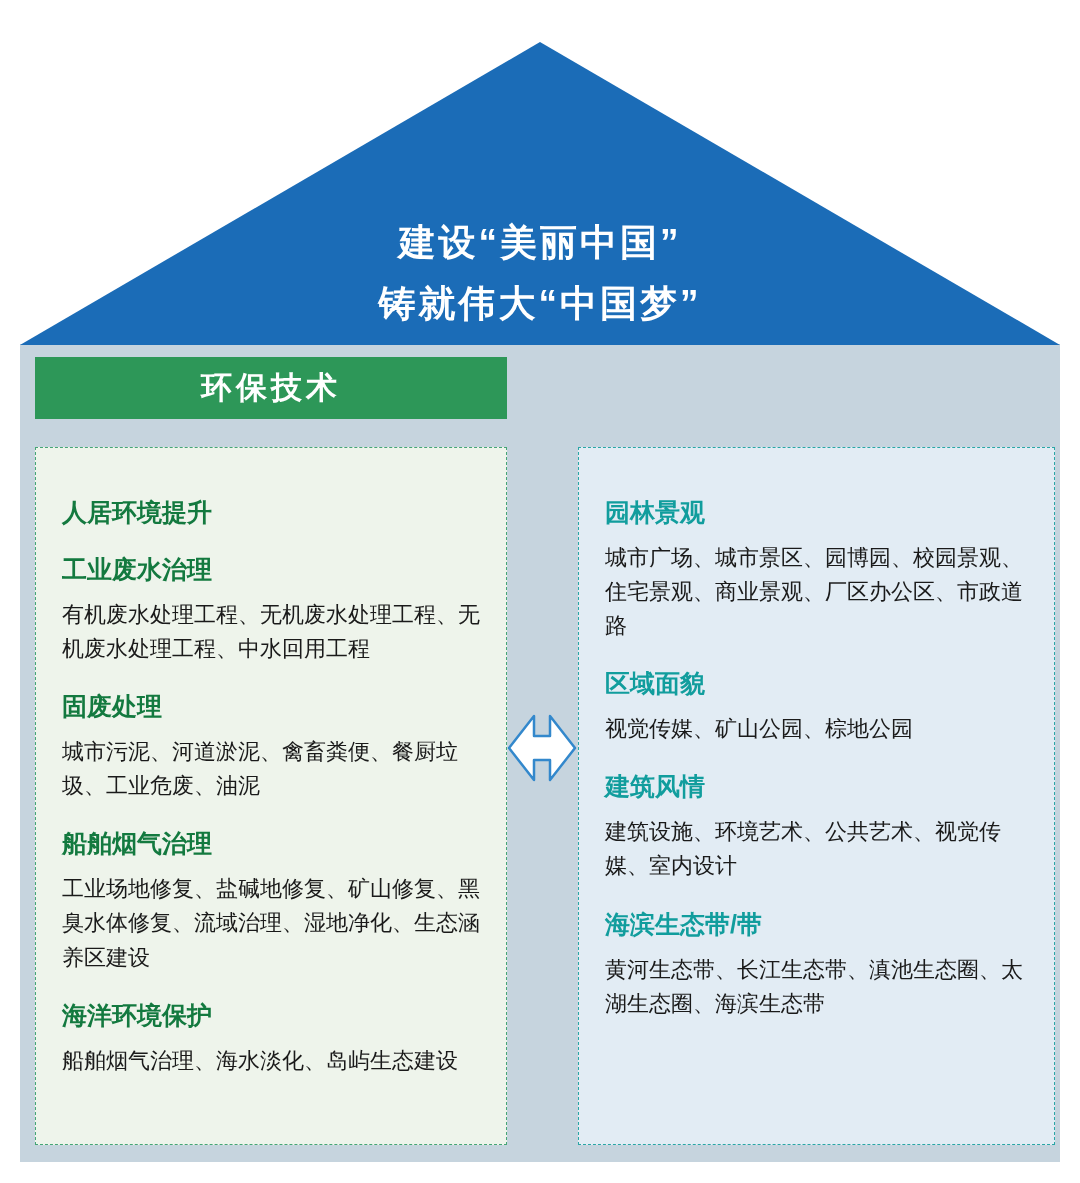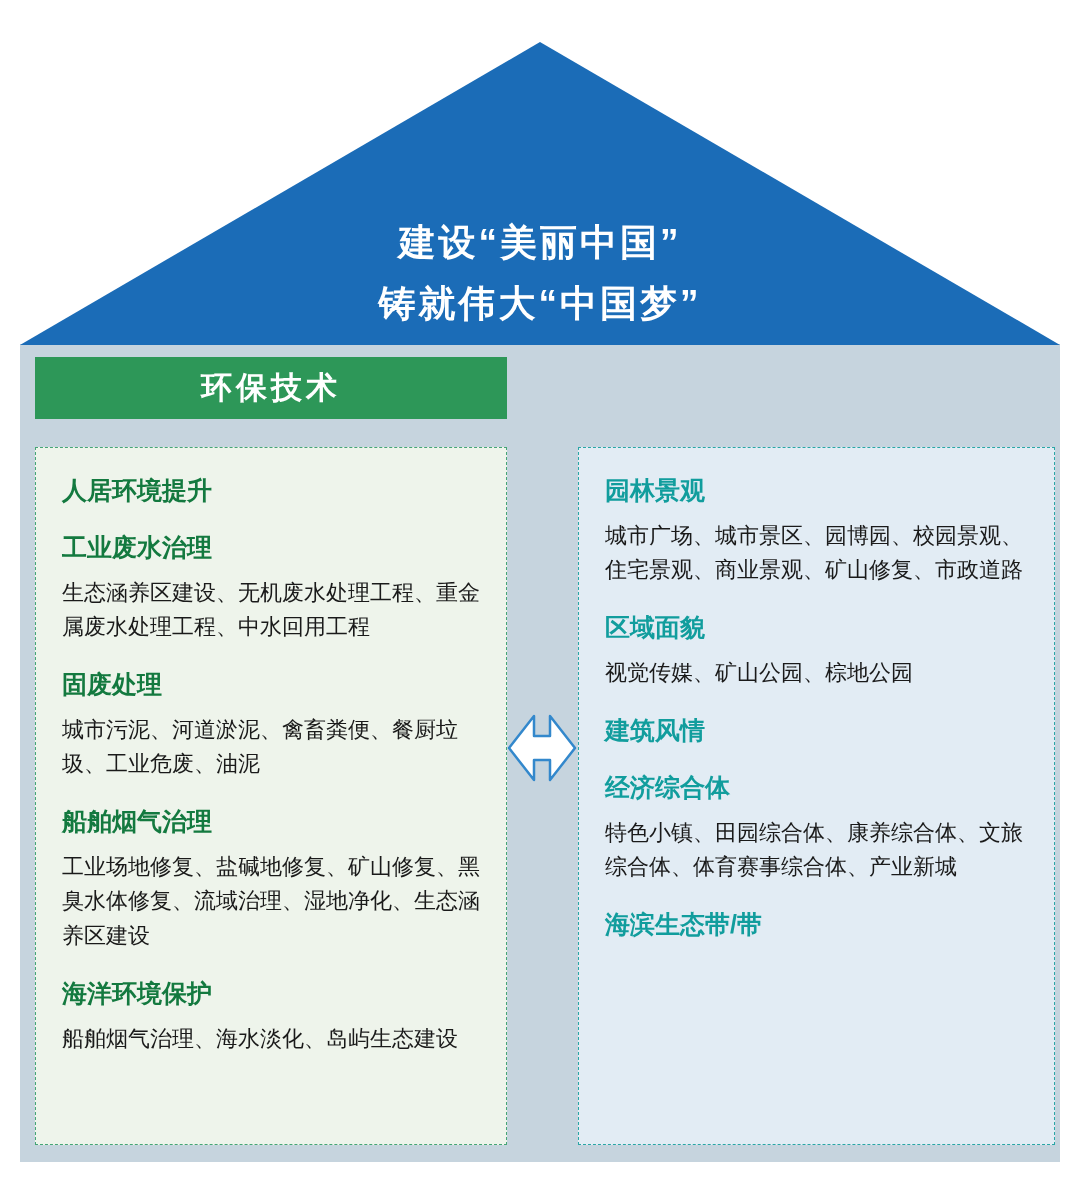--- a/index.html
+++ b/index.html
@@ -76,21 +76,21 @@
     left:578px; width:477px;
     background:var(--right-body-bg);
     border:1px dashed var(--right-border);
   }
   .section { margin-bottom:24px; }
   .section-heading {
     font-size:25px;
     font-weight:bold;
     margin:14px 0 12px 0;
   }
-  .section:first-child .section-heading { margin-top:2px; }
+  .section:first-child .section-heading { margin-top:24px; }
   .panel-body.left .section-heading { color:var(--left-heading); }
   .panel-body.right .section-heading { color:var(--right-heading); }
   .section-body {
     font-size:22px;
     line-height:1.55;
     color:var(--body-text);
   }
   .exchange-arrow {
     position:absolute;
     left:506px; top:702px;
@@ -116,54 +116,52 @@
 
   <div class="panel-header left">
     <span>环保技术</span>
   </div>
   <div class="panel-body left">
     <div class="section">
       <div class="section-heading">人居环境提升</div>
     </div>
     <div class="section">
       <div class="section-heading">工业废水治理</div>
-      <div class="section-body">生态涵养区建设、无机废水处理工程、重金属废水处理工程、中水回用工程</div>
+      <div class="section-body">有机废水处理工程、无机废水处理工程、无机废水处理工程、中水回用工程</div>
     </div>
     <div class="section">
       <div class="section-heading">固废处理</div>
       <div class="section-body">城市污泥、河道淤泥、禽畜粪便、餐厨垃圾、工业危废、油泥</div>
     </div>
     <div class="section">
       <div class="section-heading">船舶烟气治理</div>
       <div class="section-body">工业场地修复、盐碱地修复、矿山修复、黑臭水体修复、流域治理、湿地净化、生态涵养区建设</div>
     </div>
     <div class="section">
       <div class="section-heading">海洋环境保护</div>
       <div class="section-body">船舶烟气治理、海水淡化、岛屿生态建设</div>
     </div>
   </div>
 
   <div class="panel-body right">
     <div class="section">
       <div class="section-heading">园林景观</div>
-      <div class="section-body">城市广场、城市景区、园博园、校园景观、住宅景观、商业景观、矿山修复、市政道路</div>
+      <div class="section-body">城市广场、城市景区、园博园、校园景观、住宅景观、商业景观、厂区办公区、市政道路</div>
     </div>
     <div class="section">
       <div class="section-heading">区域面貌</div>
       <div class="section-body">视觉传媒、矿山公园、棕地公园</div>
     </div>
     <div class="section">
       <div class="section-heading">建筑风情</div>
-    </div>
-    <div class="section">
-      <div class="section-heading">经济综合体</div>
-      <div class="section-body">特色小镇、田园综合体、康养综合体、文旅综合体、体育赛事综合体、产业新城</div>
+      <div class="section-body">建筑设施、环境艺术、公共艺术、视觉传媒、室内设计</div>
     </div>
     <div class="section">
       <div class="section-heading">海滨生态带/带</div>
+      <div class="section-body">黄河生态带、长江生态带、滇池生态圈、太湖生态圈、海滨生态带</div>
     </div>
   </div>
 
   <div class="exchange-arrow">
     <svg width="72" height="92" viewBox="0 0 72 92">
       <polygon points="3,46 28,14 28,34 44,34 44,14 69,46 44,78 44,58 28,58 28,78" fill="#ffffff" stroke="var(--arrow-stroke)" stroke-width="2.5" stroke-linejoin="round"></polygon>
     </svg>
   </div>
 
 </div>

